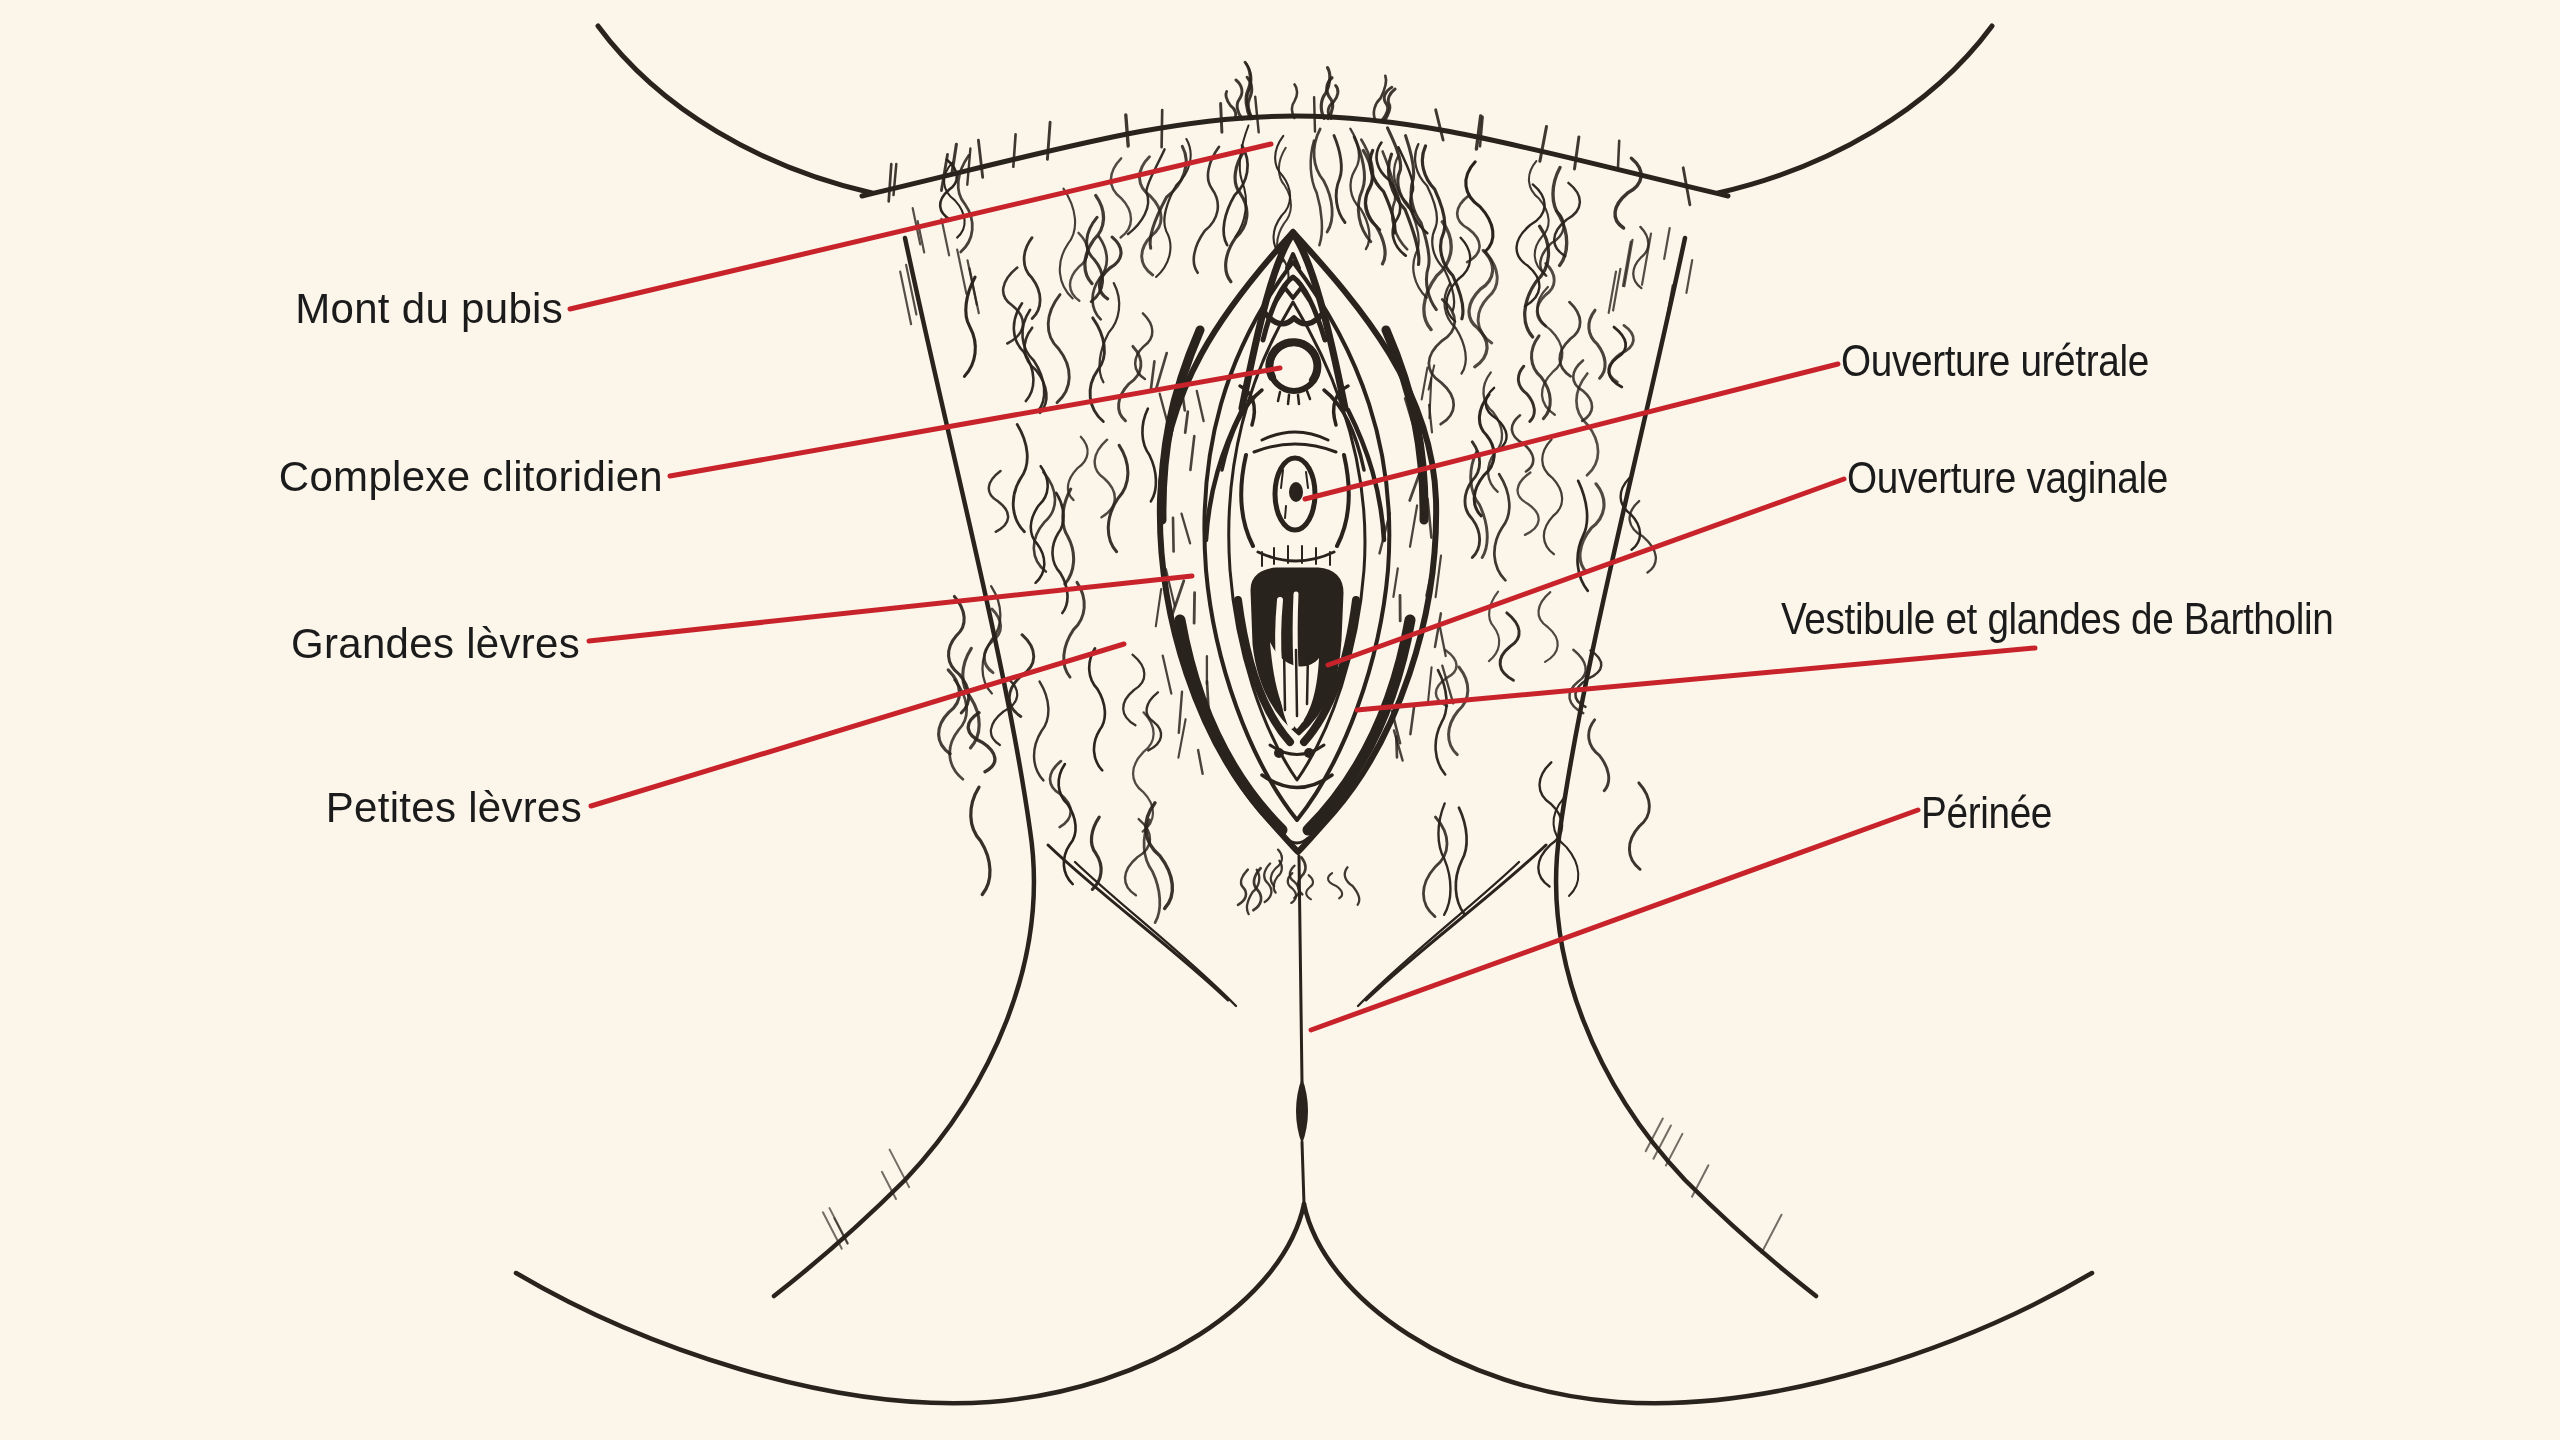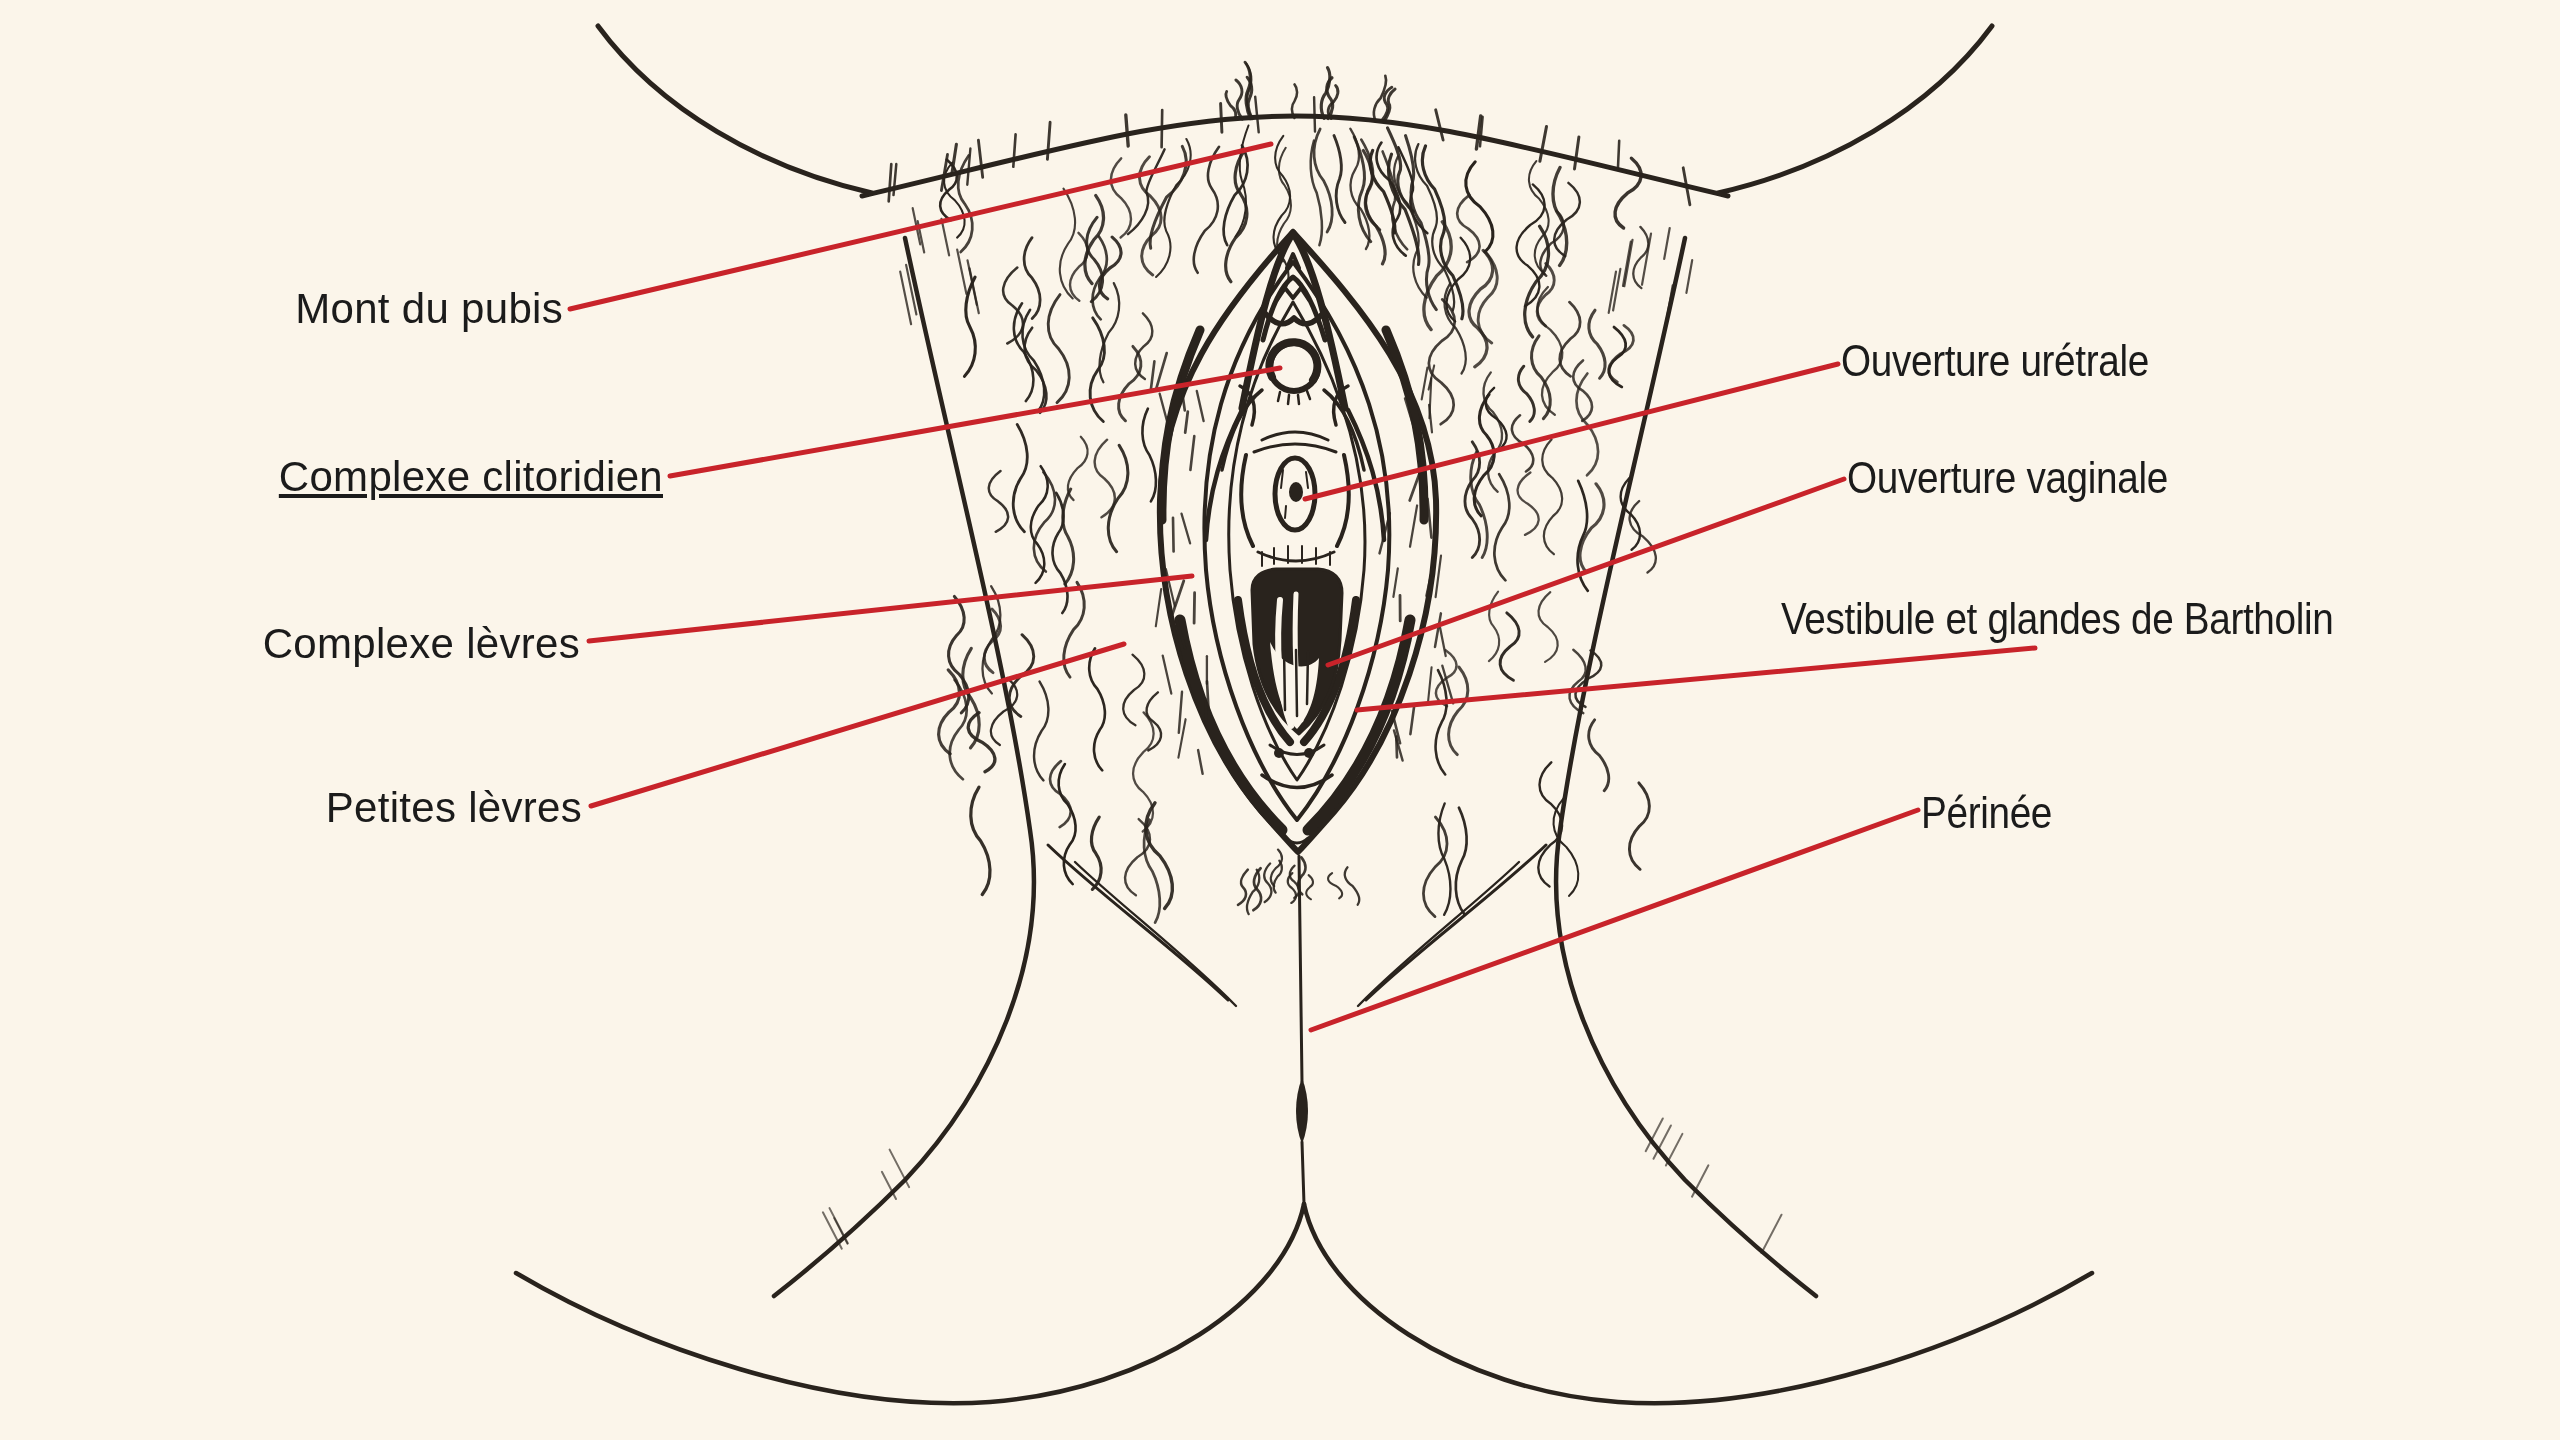--- a/index.html
+++ b/index.html
@@ -391,21 +391,21 @@
         <line x1="591" y1="806" x2="1124" y2="644" stroke="#C8232A" stroke-width="5"></line>
         <line x1="1838" y1="364" x2="1305" y2="499" stroke="#C8232A" stroke-width="5"></line>
         <line x1="1844" y1="479" x2="1328" y2="665" stroke="#C8232A" stroke-width="5"></line>
         <line x1="2035" y1="648" x2="1357" y2="710" stroke="#C8232A" stroke-width="5"></line>
         <line x1="1918" y1="810" x2="1311" y2="1030" stroke="#C8232A" stroke-width="5"></line>
       </g>
   </svg>
 
   <div id="labels">
       <div class="label side-left" style="right: 1997px; top: 288px;">Mont du pubis</div>
-      <div class="label side-left" style="right: 1897px; top: 456px; text-decoration: underline;">Complexe clitoridien</div>
-      <div class="label side-left" style="right: 1980px; top: 623px;">Complexe lèvres</div>
+      <div class="label side-left" style="right: 1897px; top: 456px;">Complexe clitoridien</div>
+      <div class="label side-left" style="right: 1980px; top: 623px;">Grandes lèvres</div>
       <div class="label side-left" style="right: 1978px; top: 787px;">Petites lèvres</div>
       <div class="label side-right" style="left: 1841px; top: 339px;">Ouverture urétrale</div>
       <div class="label side-right" style="left: 1847px; top: 456px;">Ouverture vaginale</div>
       <div class="label side-right" style="left: 1781px; top: 597px;">Vestibule et glandes de Bartholin</div>
       <div class="label side-right" style="left: 1921px; top: 791px;">Périnée</div>
     </div>
 </div>
 
 </body></html>

